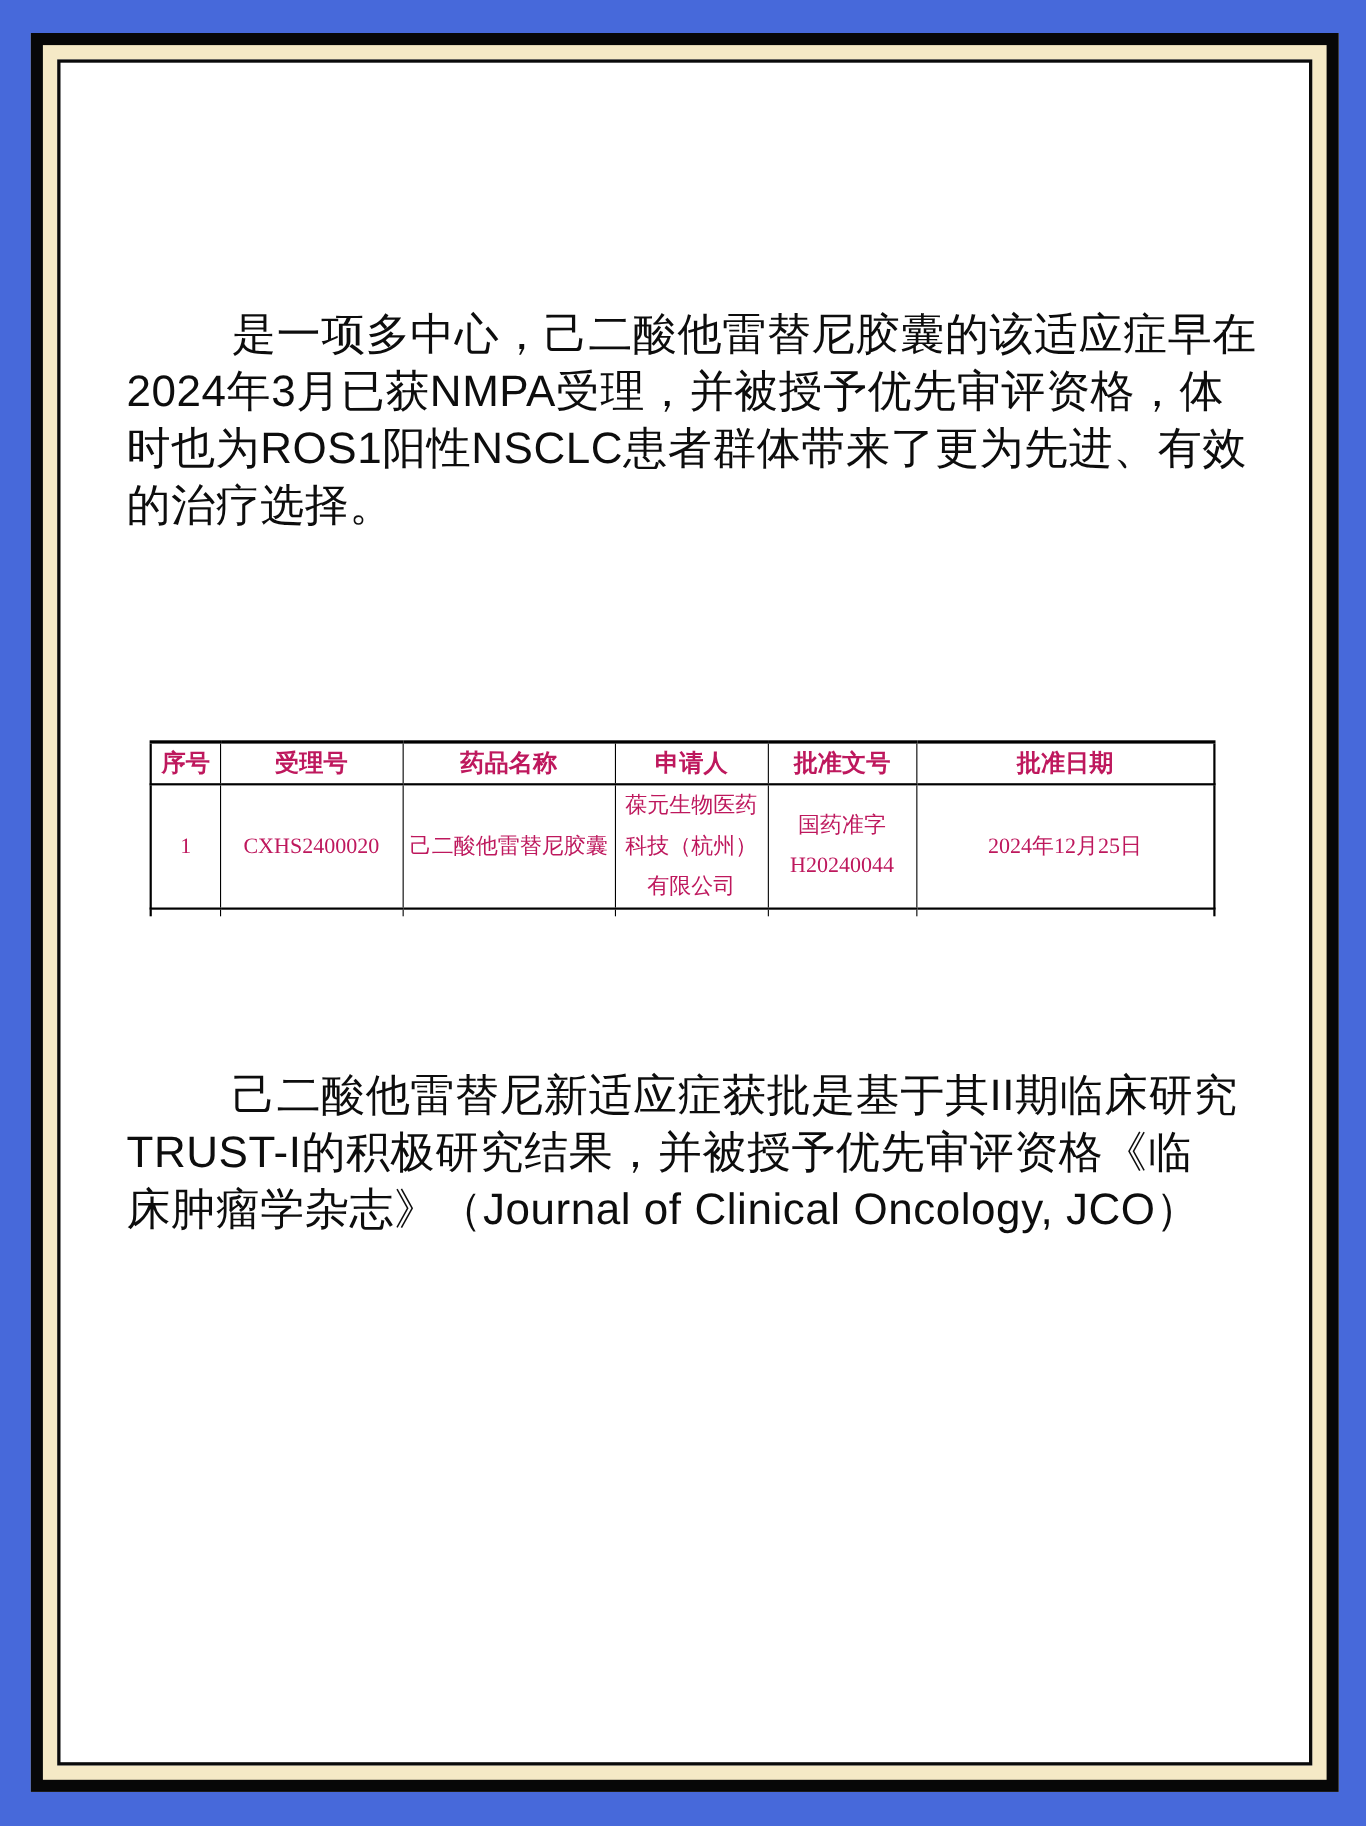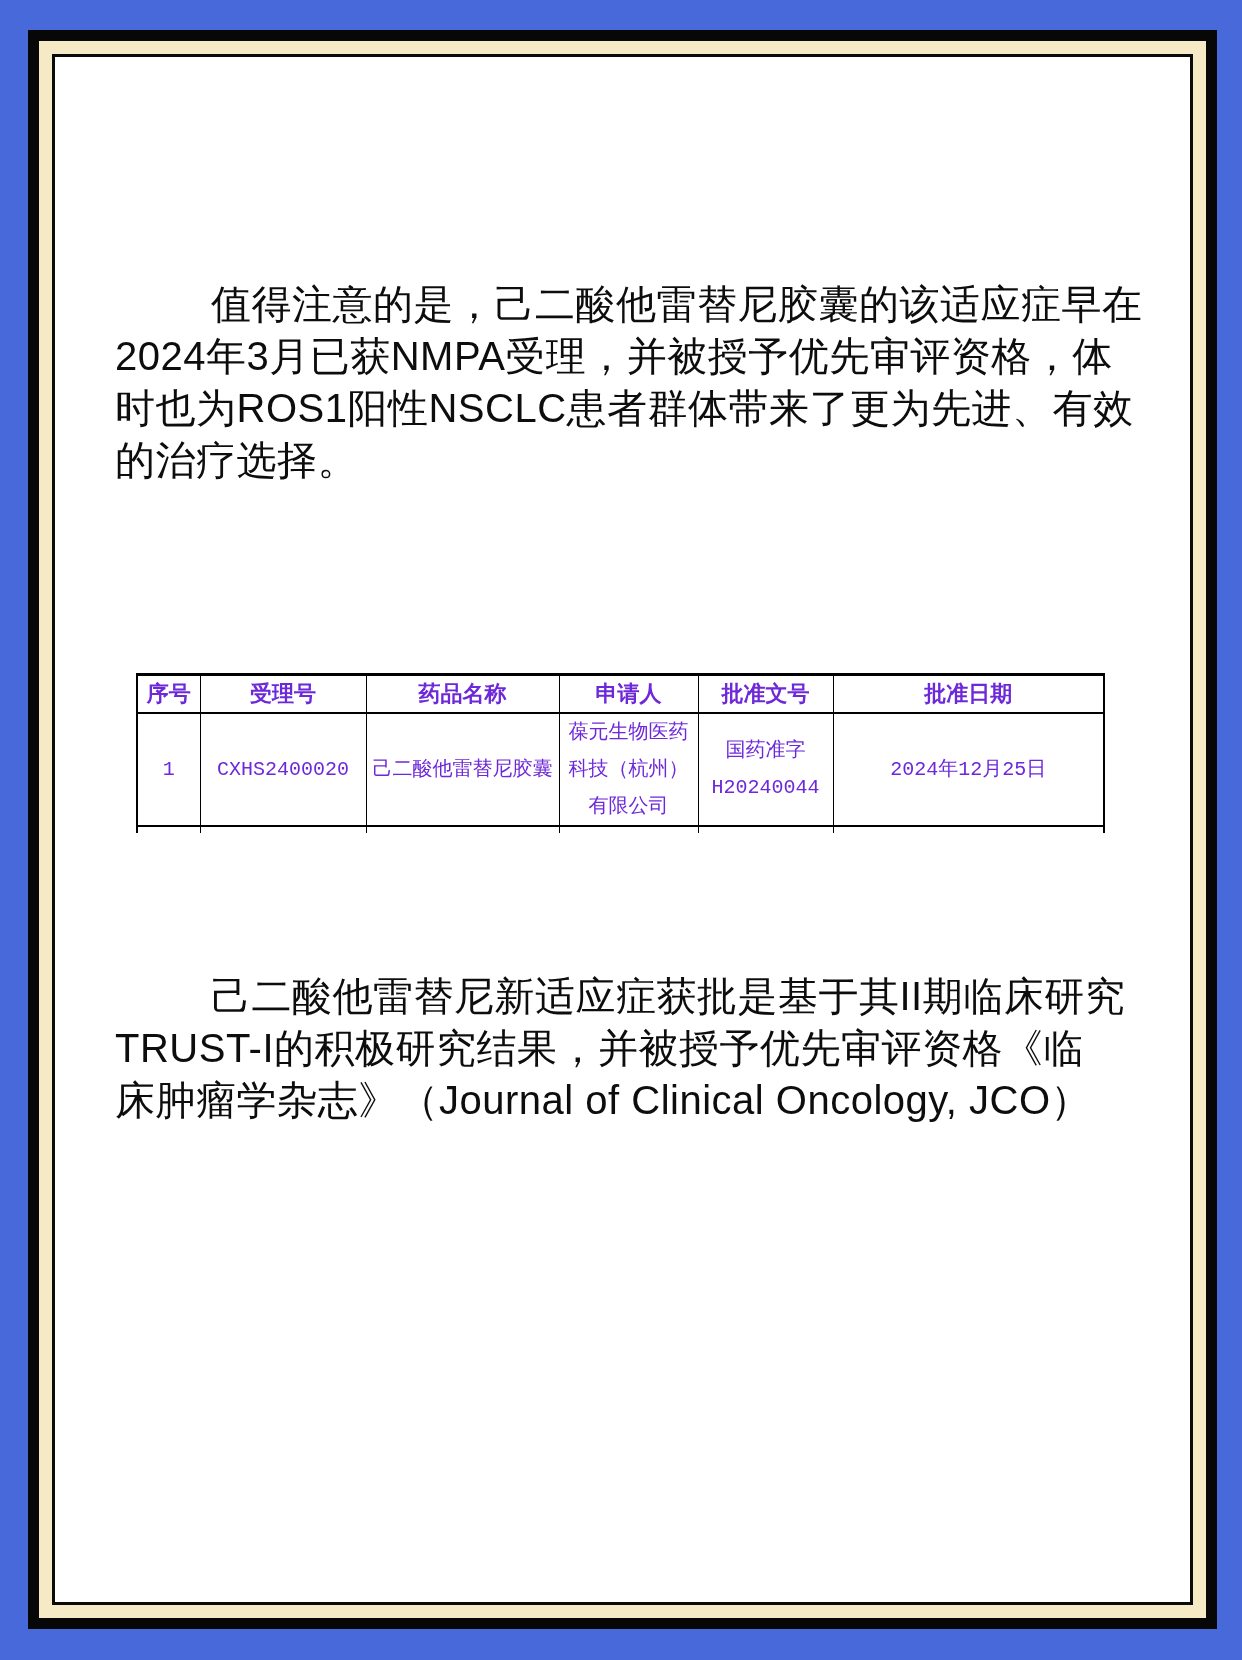--- a/index.html
+++ b/index.html
@@ -39,22 +39,22 @@
   .indent-b { padding-left: 82px; }
   .p1 { top: 221px; }
   .p2 { top: 913px; }
   .p3 { top: 1116px; }
 
   .tbl-wrap { position: absolute; left: 81px; top: 616px; }
   table.approval {
     border-collapse: collapse;
     table-layout: fixed;
     width: 967px;
-    font-family: Liberation Mono, monospace;
-    color: #6d28d9;
+    font-family: Liberation Serif, serif;
+    color: #be185d;
   }
   table.approval th, table.approval td {
     border: 1.5px solid #000;
     text-align: center;
     vertical-align: middle;
     overflow: hidden;
   }
   table.approval th {
     height: 38px;
     font-size: 22px;
@@ -77,21 +77,21 @@
   }
 </style>
 </head>
 <body>
 
 <div class="outer">
   <div class="black-frame">
     <div class="inner">
 
       <div class="para p1">
-        <div class="line indent-a">值得注意的是，己二酸他雷替尼胶囊的该适应症早在</div>
+        <div class="line indent-a">是一项多中心，己二酸他雷替尼胶囊的该适应症早在</div>
         <div class="line">2024年3月已获NMPA受理，并被授予优先审评资格，体</div>
         <div class="line">时也为ROS1阳性NSCLC患者群体带来了更为先进、有效</div>
         <div class="line">的治疗选择。</div>
       </div>
 
       <div class="tbl-wrap">
         <table class="approval">
           <colgroup>
             <col style="width:63px">
             <col style="width:166px">

